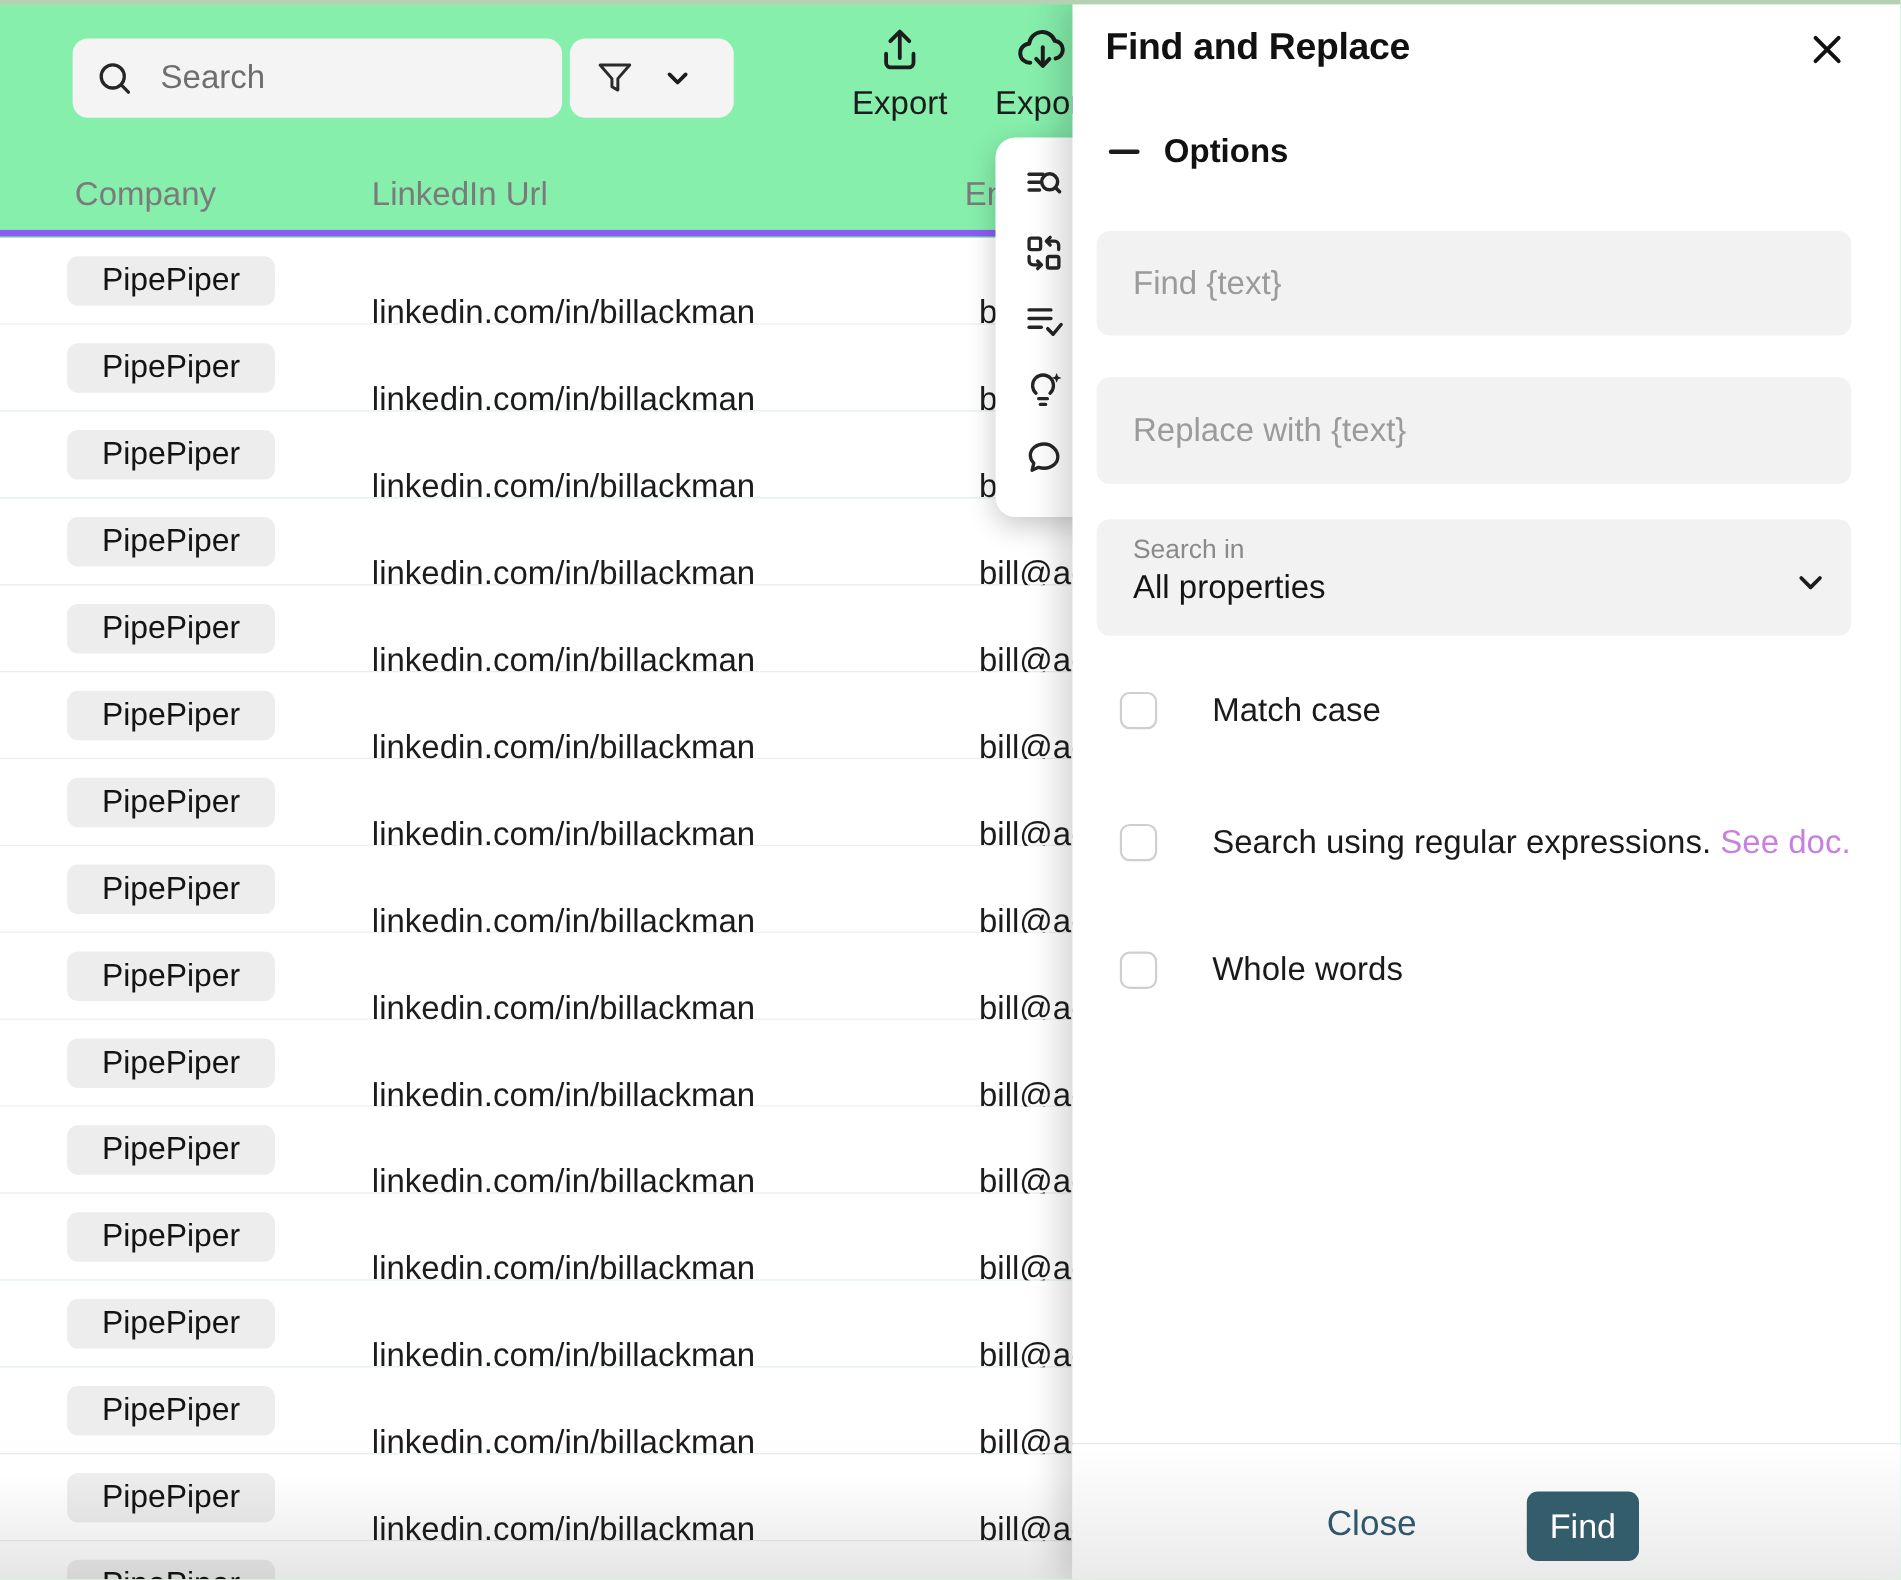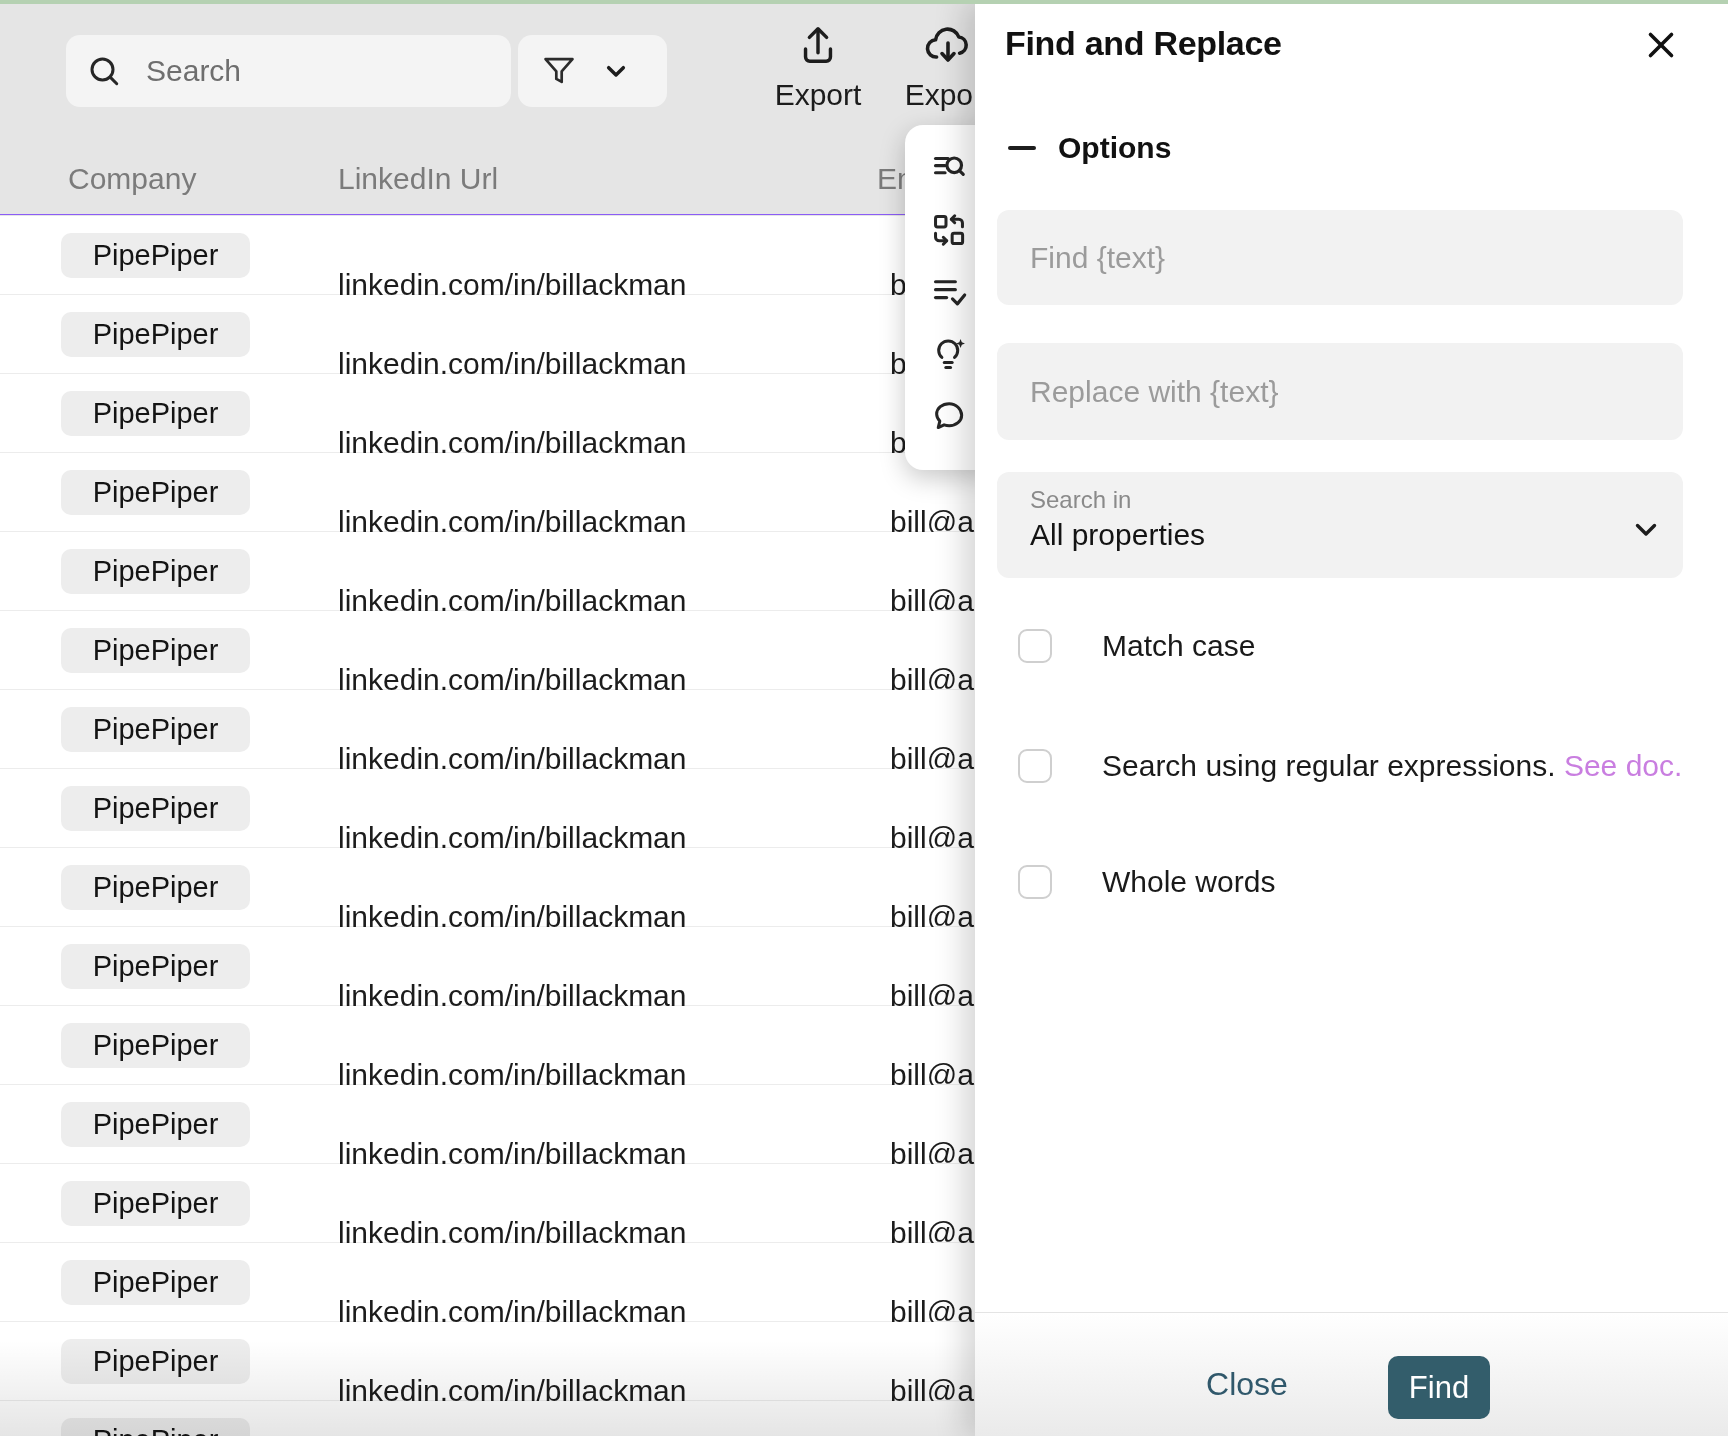--- a/index.html
+++ b/index.html
@@ -1,58 +1,58 @@
 <!DOCTYPE html>
 <html><head>
 <meta charset="utf-8">
 <style>
   * { margin:0; padding:0; box-sizing:border-box; }
   html,body { background:#fff; }
   body { font-family:"Liberation Sans", sans-serif; color:#1c1c1c; }
-  .canvas { position:relative; width:1728px; height:1436px; overflow:hidden; background:#e5e5e5; }
+  .canvas { position:relative; width:1728px; height:1436px; overflow:hidden; background:#86efac; }
 
   
   .accent-bar { position:absolute; left:0; top:0; width:1728px; height:4px; background:#b5d1b2; z-index:30; }
 
   
   .search-box { position:absolute; left:66px; top:35px; width:445px; height:72px; background:#f4f4f4; border-radius:14px; display:flex; align-items:center; }
   .search-box svg { margin-left:20px; }
   .search-box input { border:none; outline:none; background:transparent; font-family:"Liberation Sans",sans-serif; font-size:30px; color:#3a3a3a; margin-left:24px; width:330px; }
   .search-box input::placeholder { color:#6e6e6e; }
   .filter-btn { position:absolute; left:518px; top:35px; width:149px; height:72px; background:#f4f4f4; border-radius:14px; display:flex; align-items:center; cursor:pointer; }
   .filter-btn .funnel { margin-left:22px; }
   .filter-btn .chev { margin-left:22px; }
   .tool-action { position:absolute; top:22px; width:100px; display:flex; flex-direction:column; align-items:center; cursor:pointer; }
   .tool-action.import { left:768px; }
   .tool-action.export { left:898px; }
   .tool-action .lbl { font-size:30px; color:#1c1c1c; margin-top:8px; white-space:nowrap; }
 
   
-  .thead { position:absolute; left:0; top:130px; width:1000px; height:85px; border-bottom:1px solid #8b5cf6; display:flex; align-items:center; padding-top:14px; font-size:30px; color:#7b7b7b; }
+  .thead { position:absolute; left:0; top:130px; width:1000px; height:85px; border-bottom:6px solid #8b5cf6; display:flex; align-items:center; padding-top:14px; font-size:30px; color:#7b7b7b; }
   .thead .h-company { position:absolute; left:68px; }
   .thead .h-url { position:absolute; left:338px; }
   .thead .h-email { position:absolute; left:877px; }
   .tbody { position:absolute; left:0; top:216px; width:1000px; height:1220px; overflow:hidden; z-index:1; }
   .trow { position:relative; width:1000px; height:79px; border-bottom:1px solid #ececec; background:#fff; cursor:pointer; }
   .badge { position:absolute; left:61px; top:17px; width:189px; height:45px; background:#ededed; border-radius:10px; display:flex; align-items:center; justify-content:center; }
   .badge-text { font-size:29px; color:#141414; }
   .cell { position:absolute; top:0; height:79px; display:flex; align-items:center; font-size:30px; color:#1c1c1c; white-space:nowrap;margin-top:29px; }
   .cell.url { left:338px; }
   .cell.email { left:890px; }
   .table-fade { position:absolute; left:0; top:1340px; width:980px; height:96px; background:linear-gradient(180deg, rgba(0,0,0,0) 0%, rgba(0,0,0,0.10) 100%); pointer-events:none; z-index:2; }
 
   
   .context-menu { position:absolute; left:905px; top:125px; width:88px; height:345px; background:#fff; border-radius:18px; box-shadow:0 8px 26px rgba(0,0,0,0.22); z-index:5; display:flex; flex-direction:column; align-items:center; padding-top:12px; }
   .menu-item { width:62px; height:62px; display:flex; align-items:center; justify-content:center; cursor:pointer; border-radius:10px; }
 
   
   .panel { position:absolute; left:975px; top:0; width:753px; height:1436px; background:#fff; box-shadow:-12px 0 28px rgba(0,0,0,0.16); z-index:10; }
   .panel-title { position:absolute; left:30px; top:24px; font-size:34px; font-weight:700; color:#111; letter-spacing:-0.3px; }
   .close-x { position:absolute; left:668px; top:27px; width:36px; height:36px; cursor:pointer; }
-  .options-row { position:absolute; left:33px; top:131px; display:flex; align-items:center; cursor:pointer; }
+  .options-row { position:absolute; left:33px; top:121px; display:flex; align-items:center; cursor:pointer; }
   .minus-dash { width:28px; height:4px; background:#1d1d1d; border-radius:2px; }
   .options-label { margin-left:22px; font-size:30px; font-weight:700; color:#111; }
   .fr-input { position:absolute; left:22px; width:686px; background:#f2f2f2; border:none; outline:none; border-radius:12px; padding-left:33px; font-family:"Liberation Sans",sans-serif; font-size:30px; color:#222; }
   .fr-input::placeholder { color:#9b9b9b; }
   .fr-input.find { top:210px; height:95px; }
   .fr-input.replace { top:343px; height:97px; }
   .select-box { position:absolute; left:22px; top:472px; width:686px; height:106px; background:#f2f2f2; border-radius:12px; cursor:pointer; }
   .select-box .small-label { position:absolute; left:33px; top:14px; font-size:24px; color:#8a8a8a; }
   .select-box .value { position:absolute; left:33px; top:46px; font-size:30px; color:#141414; }
   .select-box .chev { position:absolute; left:632px; top:40px; }

